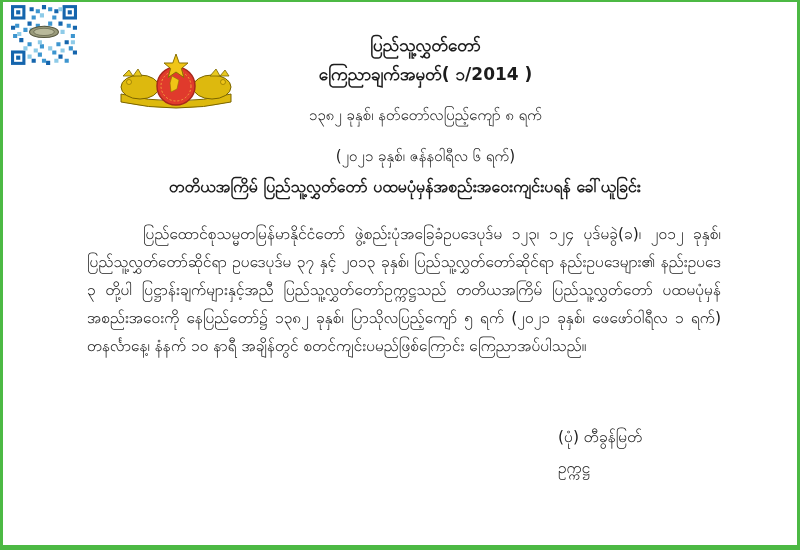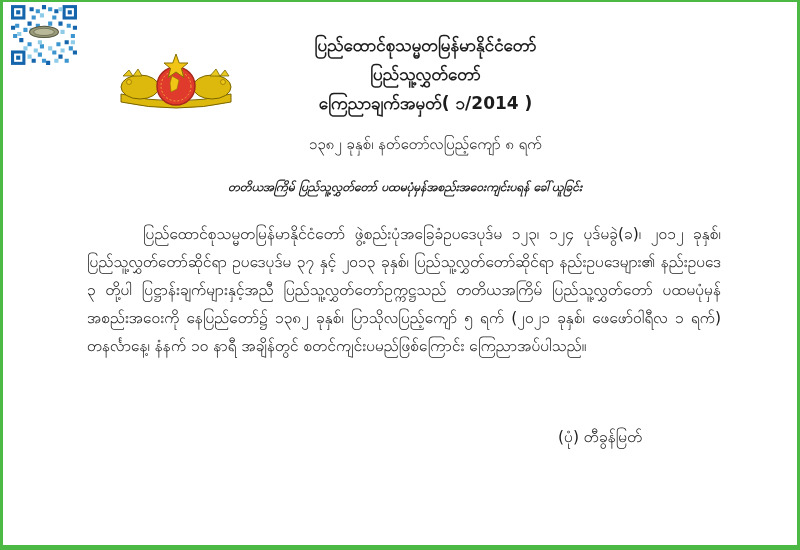--- a/index.html
+++ b/index.html
@@ -21,21 +21,21 @@
   .qr{left:8px;top:3px;width:66px;height:60px;}
   .emblem{left:112px;top:50px;width:122px;height:58px;}
   .header-block{
     left:50px;top:30px;width:745px;
     text-align:center;
   }
   .header-line{line-height:26px;font-size:17px;font-weight:bold;margin:0 0 3px 0;}
   .date-line{line-height:25px;font-size:15px;font-weight:normal;margin:16px;}
   .subject{
     left:40px;top:172px;width:724px;
-    text-align:center;font-size:12px;font-weight:bold;line-height:26px;font-style:italic;
+    text-align:center;font-size:16px;font-weight:bold;line-height:26px;
   }
   .body-par{
     left:84px;top:206px;width:634px;
     font-size:15.5px;line-height:28px;
     text-align:justify;text-indent:56px;margin-top:12px;
   }
   .signature{
     left:555px;top:420px;width:200px;
     text-align:left;font-size:15.5px;line-height:31px;
   }
@@ -84,27 +84,28 @@
 
       <circle cx="61" cy="34" r="19" fill="#e03a2c" stroke="#a8271c" stroke-width="1.5"></circle>
       <circle cx="61" cy="34" r="15" fill="none" stroke="#f2a23c" stroke-width="1" stroke-dasharray="2 2"></circle>
       <path d="M57 24 l7 4 -2 9 -6 3 -1 -9 z" fill="#f0c516" stroke="#8a7000" stroke-width="0.6"></path>
 
       <polygon points="61,2 64.2,11 73,11 66.4,16.5 68.8,25.5 61,20 53.2,25.5 55.6,16.5 49,11 57.8,11" fill="#f0c516" stroke="#8a7000" stroke-width="1"></polygon>
     </svg>
   </div>
 
   <div class="abs header-block">
-    <div class="header-line">ပြည်ထောင်စုသမ္မတမြန်မာနိုင်ငံတော်</div>
     <div class="header-line">ပြည်သူ့လွှတ်တော်</div>
     <div class="header-line">ကြေညာချက်အမှတ်( ၁/2014 )</div>
     <div class="date-line">၁၃၈၂ ခုနှစ်၊ နတ်တော်လပြည့်ကျော် ၈ ရက်</div>
+    <div class="date-line">(၂၀၂၁ ခုနှစ်၊ ဇန်နဝါရီလ ၆ ရက်)</div>
   </div>
 
   <div class="abs subject">တတိယအကြိမ် ပြည်သူ့လွှတ်တော် ပထမပုံမှန်အစည်းအဝေးကျင်းပရန် ခေါ်ယူခြင်း</div>
 
   <div class="abs body-par">ပြည်ထောင်စုသမ္မတမြန်မာနိုင်ငံတော် ဖွဲ့စည်းပုံအခြေခံဥပဒေပုဒ်မ ၁၂၃၊ ၁၂၄ ပုဒ်မခွဲ(ခ)၊ ၂၀၁၂ ခုနှစ်၊ ပြည်သူ့လွှတ်တော်ဆိုင်ရာ ဥပဒေပုဒ်မ ၃၇ နှင့် ၂၀၁၃ ခုနှစ်၊ ပြည်သူ့လွှတ်တော်ဆိုင်ရာ နည်းဥပဒေများ၏ နည်းဥပဒေ ၃ တို့ပါ ပြဋ္ဌာန်းချက်များနှင့်အညီ ပြည်သူ့လွှတ်တော်ဥက္ကဋ္ဌသည် တတိယအကြိမ် ပြည်သူ့လွှတ်တော် ပထမပုံမှန်အစည်းအဝေးကို နေပြည်တော်၌ ၁၃၈၂ ခုနှစ်၊ ပြာသိုလပြည့်ကျော် ၅ ရက် (၂၀၂၁ ခုနှစ်၊ ဖေဖော်ဝါရီလ ၁ ရက်) တနင်္လာနေ့၊ နံနက် ၁၀ နာရီ အချိန်တွင် စတင်ကျင်းပမည်ဖြစ်ကြောင်း ကြေညာအပ်ပါသည်။</div>
 
   <div class="abs signature">
     <p class="sig-line">(ပုံ) တီခွန်မြတ်</p>
+    <p class="sig-line">ဥက္ကဋ္ဌ</p>
   </div>
 
 </div>
 
 </body></html>

